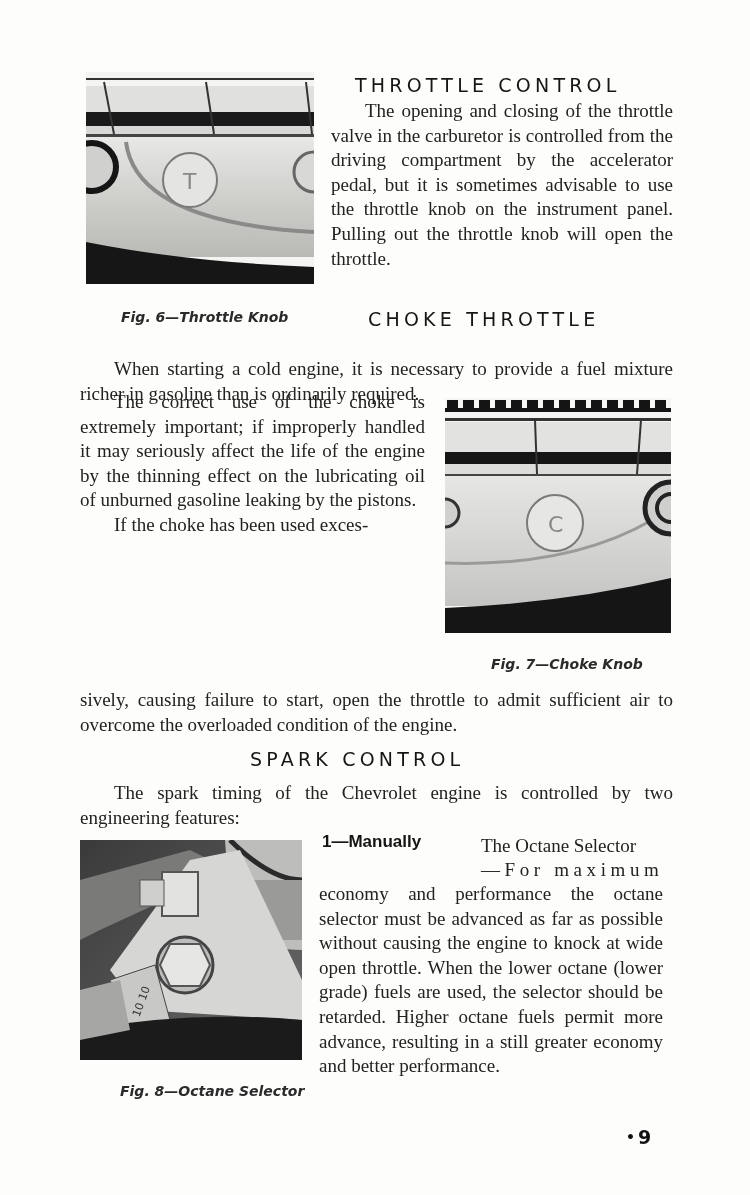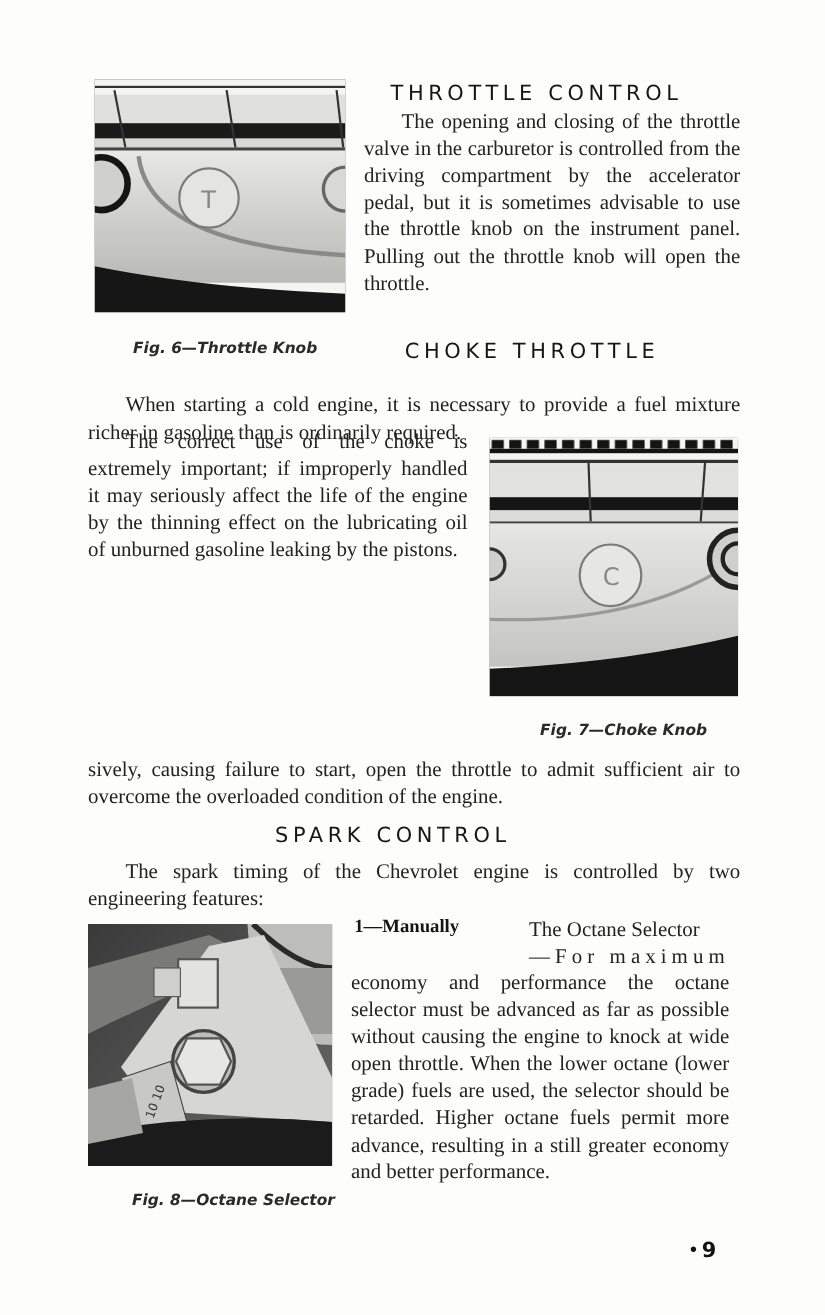--- a/index.html
+++ b/index.html
@@ -17,21 +17,21 @@
       font-size: 19px; line-height: 24.6px; text-align: justify; color: #222;
     }
     .body-text p { margin: 0; }
     .indent { text-indent: 34px; }
     .caption {
       font-family: "DejaVu Sans", "Liberation Sans", sans-serif;
       font-size: 14px; font-style: italic; font-weight: bold; color: #2a2a2a; white-space: nowrap;
     }
     .photo { background: #888; overflow: hidden; }
     .sub-heading {
-      font-family: Liberation Serif, serif;
+      font-family: Liberation Sans, sans-serif;
       font-weight: bold; font-size: 17px; color: #151515; white-space: nowrap;
     }
     .page-num {
       font-family: "DejaVu Sans", "Liberation Sans", sans-serif;
       font-weight: bold; font-size: 19px; color: #111;
     }
   </style>
 </head>
 <body>
 
@@ -70,20 +70,21 @@
 </div>
 
 <div class="abs heading" style="left:368px; top:308px;">CHOKE THROTTLE</div>
 
 <div class="abs body-text" style="left:80px; top:357px; width:593px;">
   <p class="indent">When starting a cold engine, it is necessary to provide a fuel mixture richer in gasoline than is ordinarily required.</p>
 </div>
 
 <div class="abs body-text" style="left:80px; top:390px; width:345px;">
   <p class="indent">The correct use of the choke is extremely important; if improperly handled it may seriously affect the life of the engine by the thinning effect on the lubricating oil of unburned gasoline leaking by the pistons.</p>
+  <p class="indent" style="text-align:left;">If the choke has been used exces-</p>
 </div>
 
 <div class="abs photo" style="left:445px; top:398px; width:226px; height:235px;">
   <svg width="226" height="235" viewBox="0 0 226 235">
     <defs>
       <linearGradient id="g2" x1="0" y1="0" x2="0" y2="1">
         <stop offset="0" stop-color="#e6e6e4"></stop>
           <stop offset="0.6" stop-color="#d2d2d0"></stop>
           <stop offset="1" stop-color="#c4c4c2"></stop>
       </linearGradient>

